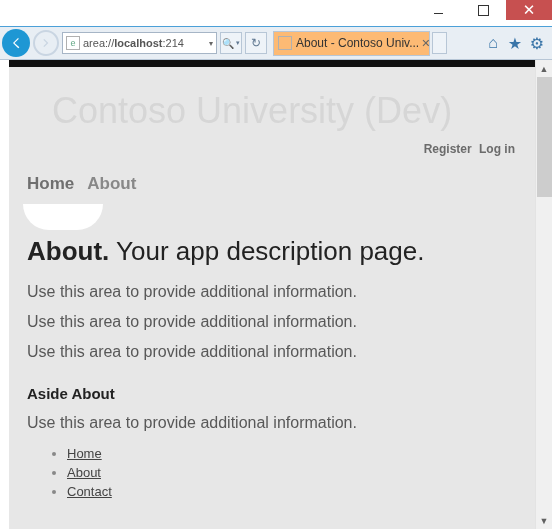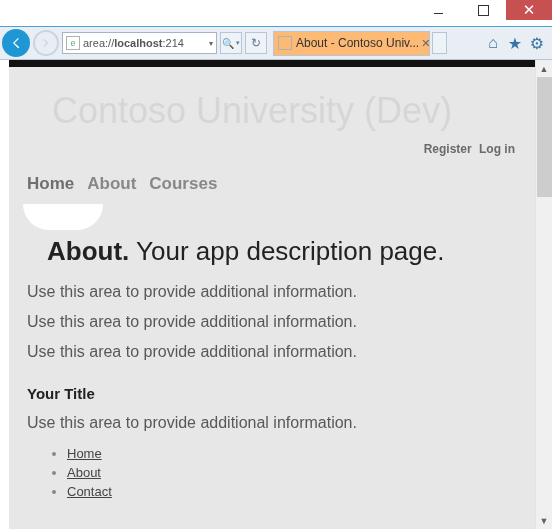--- a/index.html
+++ b/index.html
@@ -42,21 +42,21 @@
   .page { position: absolute; left: 9px; top: 0; right: 17px; bottom: 0; background: #e7e7e7; overflow: hidden; color: #333; }
   .blackbar { height: 7px; background: #111; }
   .inner { padding: 0 18px; }
   .site-title { font-size: 36px; font-weight: 300; color: #d6d6d6; padding: 23px 0 10px 25px; letter-spacing: 0; }
   .authlinks { text-align: right; font-size: 12px; color: #6b6b6b; font-weight: 600; padding-bottom: 12px; }
   .authlinks span { margin: 0 2px; }
   .mainnav { display: flex; gap: 13px; font-size: 17px; font-weight: 600; color: #888; padding: 6px 0 14px 0; }
   .mainnav span:first-child { color: #6f6f6f; }
   .whiteblob { width: 80px; height: 26px; background: #fff; border-radius: 0 0 40px 40px; margin-left: -4px; margin-top: -4px; }
   
-  .h-about { font-size: 26px; padding: 6px 0 10px 0; font-weight: 400; color: #222; margin-left: 20px; }
+  .h-about { font-size: 26px; padding: 6px 0 10px 0; font-weight: 400; color: #222; }
   .h-about b { font-weight: 700; }
   .para { font-size: 16px; color: #585858; padding: 6px 0; }
   .aside-title { font-size: 15px; font-weight: 700; padding: 18px 0 6px 0; color: #222; }
   ul.links { list-style: disc; padding: 6px 0 0 40px; font-size: 13px; color: #888; }
   ul.links li { padding: 2px 0; color: #888; }
   ul.links li span { color: #444; text-decoration: underline; }
 </style>
 </head>
 <body>
 
@@ -114,28 +114,27 @@
     <div class="blackbar"></div>
     <div class="inner">
       <div class="site-title">Contoso University (Dev)</div>
       <div class="authlinks">
         <span>Register</span>
         <span>Log in</span>
       </div>
       <div class="mainnav">
         <span>Home</span>
         <span>About</span>
-        <span>Courses</span>
       </div>
       <div class="whiteblob"></div>
       <div class="h-about"><b>About.</b><span> Your app description page.</span></div>
       <div class="para">Use this area to provide additional information.</div>
       <div class="para">Use this area to provide additional information.</div>
       <div class="para">Use this area to provide additional information.</div>
-      <div class="aside-title">Your Title</div>
+      <div class="aside-title">Aside About</div>
       <div class="para">Use this area to provide additional information.</div>
       <ul class="links">
         <li><span>Home</span></li>
         <li><span>About</span></li>
         <li><span>Contact</span></li>
       </ul>
     </div>
   </div>
   <div class="scroll">
     <div class="arrow">▲</div>

